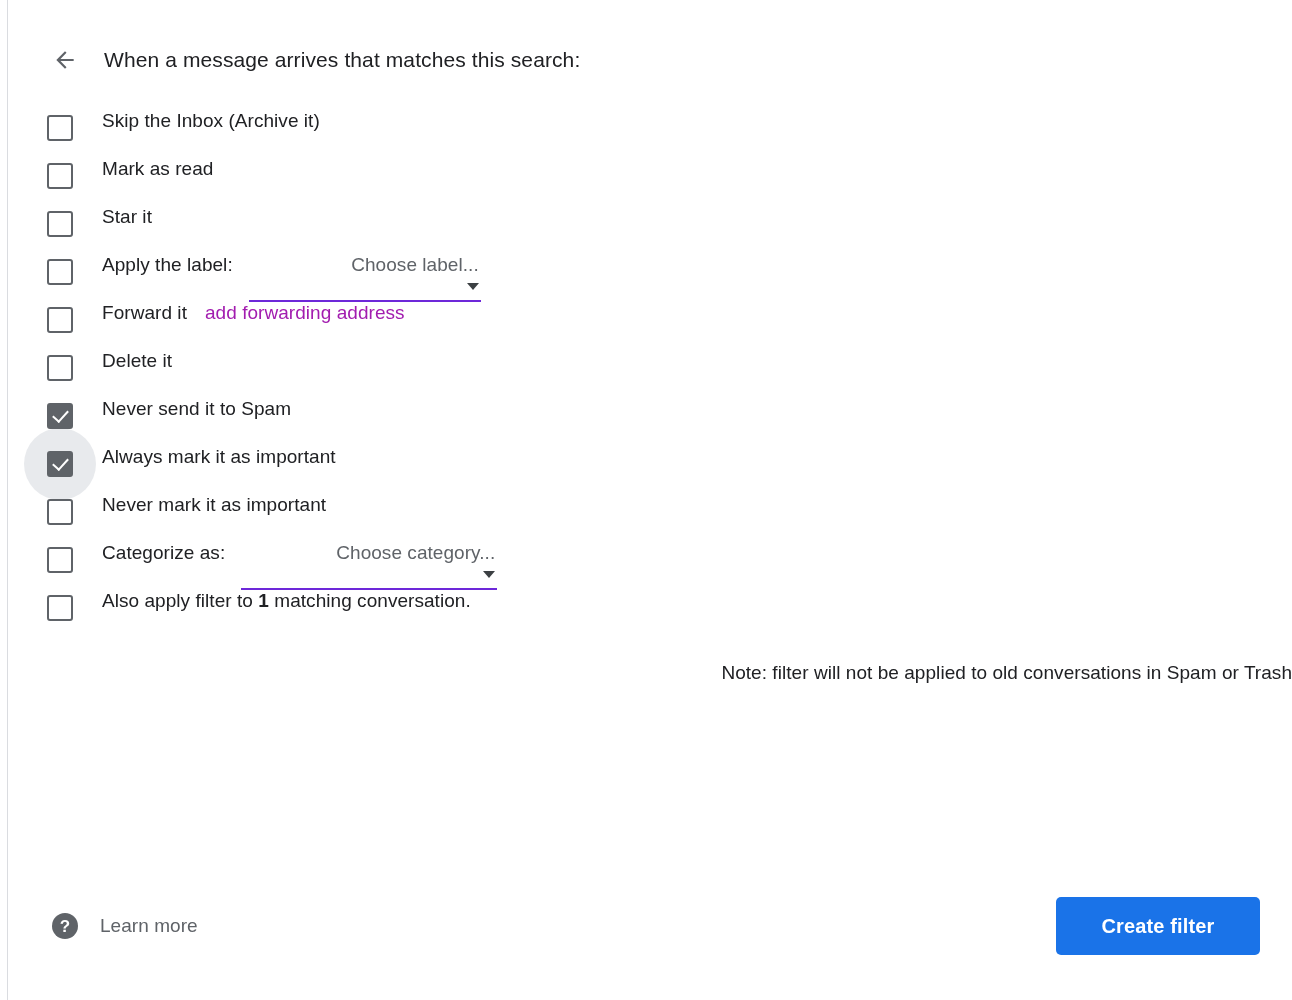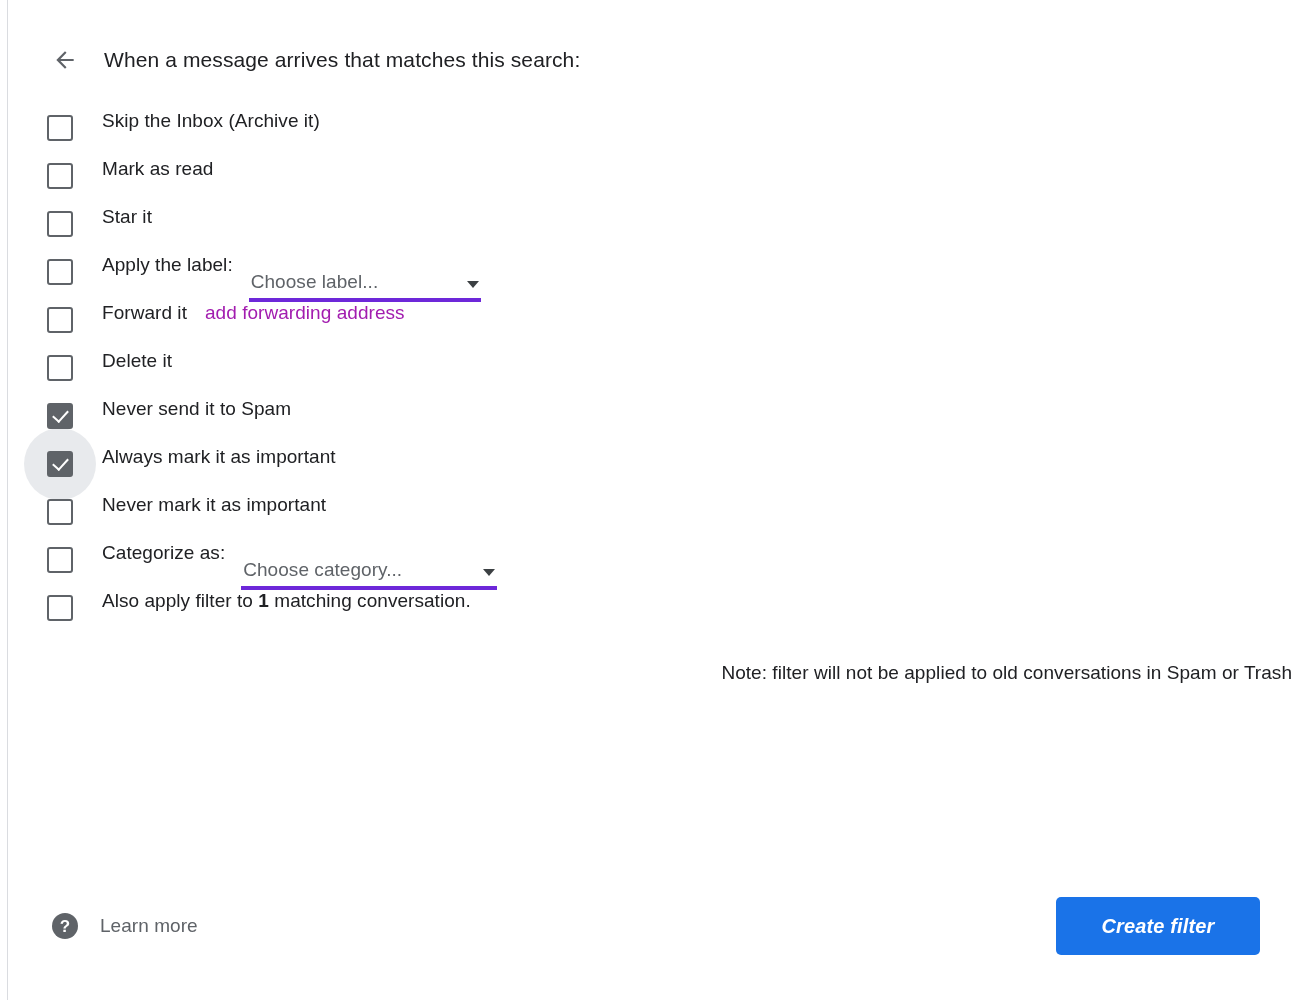--- a/index.html
+++ b/index.html
@@ -130,24 +130,25 @@
     white-space: nowrap;
     letter-spacing: 0.05px;
   }
   .row-label.with-control { margin-right: 16px; }
 
   
   .dropdown {
     display: inline-flex;
     align-items: flex-end;
     justify-content: space-between;
-    border-bottom: 4px solid #6d28d9;
+    border-bottom: 2px solid #6d28d9;
     padding: 0 2px 5px 2px;
     cursor: pointer;
     box-sizing: border-box;
+    flex-direction: column;
   }
   .dropdown .dd-value {
     font-size: 19px;
     color: #5f6368;
     white-space: nowrap;
     letter-spacing: 0.05px;
   }
   .dropdown .caret {
     margin-left: 18px;
     margin-bottom: 5px;
@@ -229,21 +230,20 @@
     font-size: 20px;
     font-family: "Liberation Sans", "DejaVu Sans", sans-serif;
     font-weight: bold;
     border: none;
     border-radius: 5px;
     padding: 0 26px;
     height: 58px;
     min-width: 204px;
     cursor: pointer;
     letter-spacing: 0.15px;
-    font-style: italic;
   }
 </style>
 </head>
 <body>
 
 <div class="panel-left-rule"></div>
 
 <div class="filter-panel">
 
   <div class="header-row">

